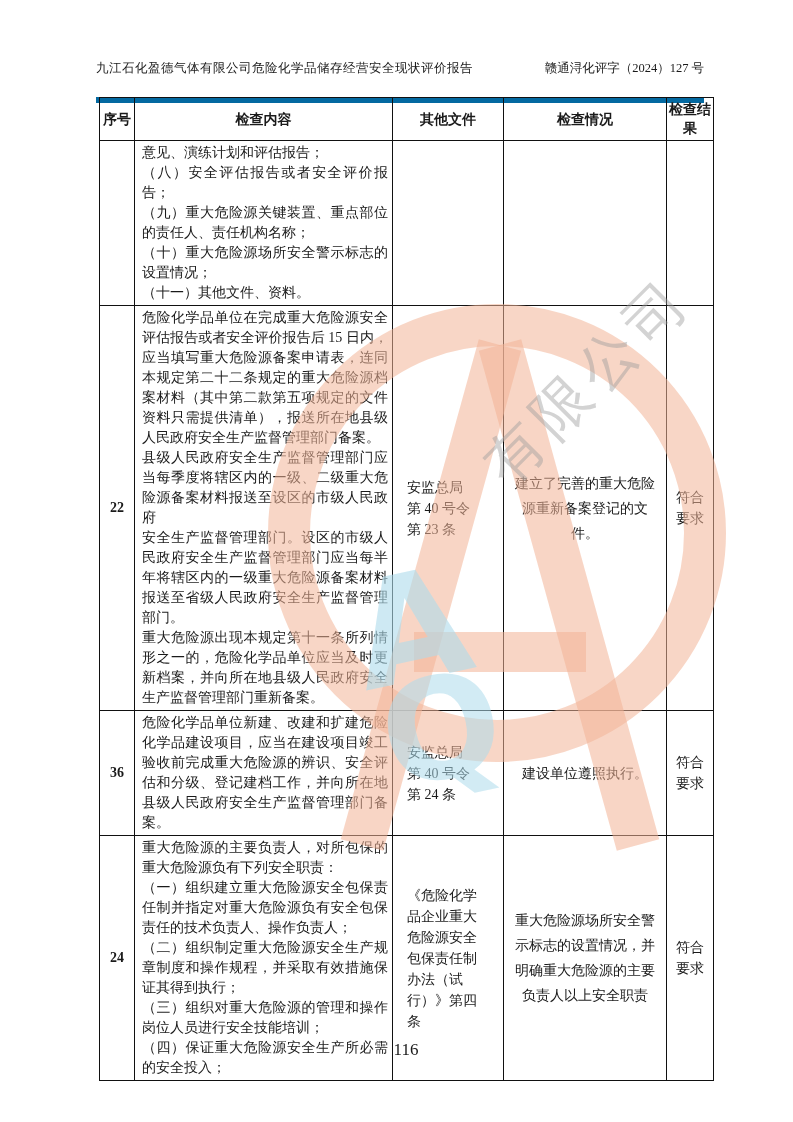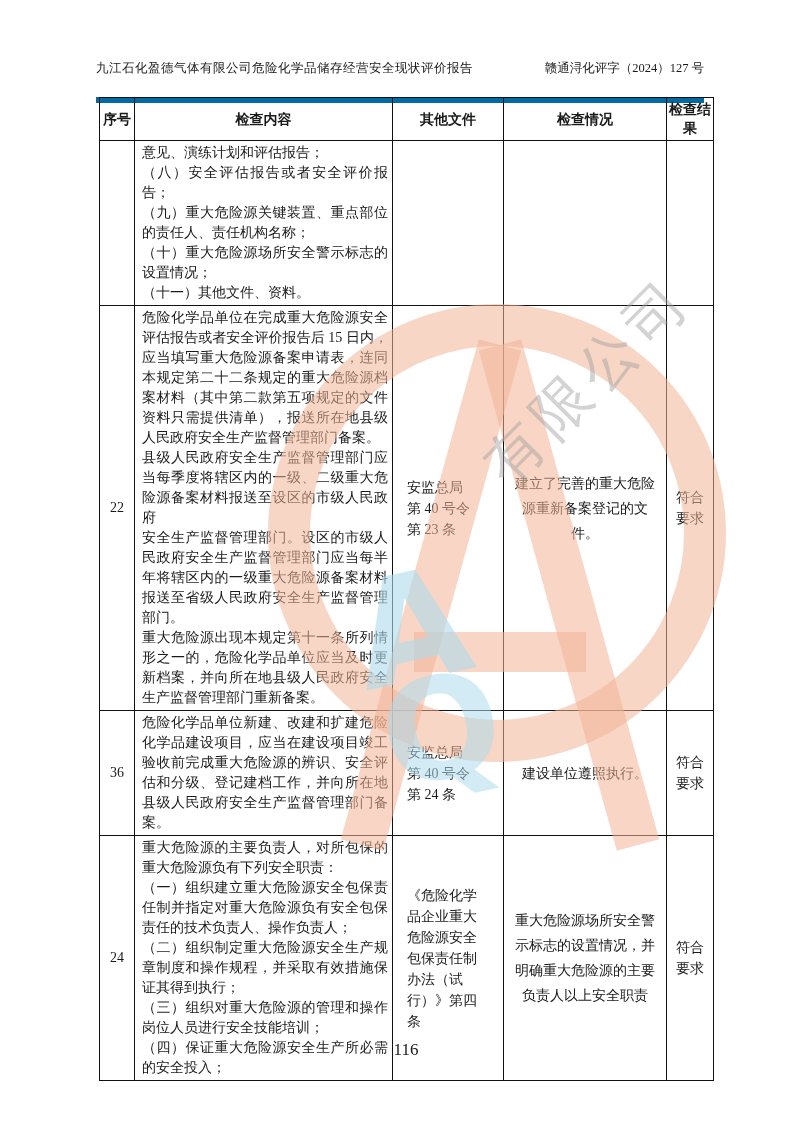--- a/index.html
+++ b/index.html
@@ -22,21 +22,21 @@
   .doc-table th,.doc-table td{border:1.5px solid #111;}
   .doc-table th{
     font-weight:bold;text-align:center;vertical-align:middle;
     padding:1px 2px;line-height:19px;font-size:14px;
   }
   .col-no{width:35px;} .col-content{width:258px;} .col-basis{width:111px;}
   .col-situation{width:163px;} .col-result{width:47px;}
   tr.row-head{height:43px;margin-top:17px;}
   tr.row-0{height:136px;} tr.row-1{height:400px;}
   tr.row-2{height:124px;} tr.row-3{height:235px;}
-  .cell-no{text-align:center;vertical-align:middle;font-size:14px;}
+  .cell-no{text-align:center;vertical-align:middle;font-size:14px;font-weight:bold;}
   .cell-content{
     padding:2px 4px 2px 7px;text-align:justify;vertical-align:top;
     line-height:20px;white-space:pre-line;
   }
   .cell-basis{
     text-align:left;vertical-align:middle;line-height:21px;
     white-space:pre-line;padding:2px 14px;
   }
   .cell-situation{text-align:center;vertical-align:middle;line-height:25px;padding:2px 6px;}
   .cell-result{text-align:center;vertical-align:middle;line-height:21px;padding:2px 4px;}

